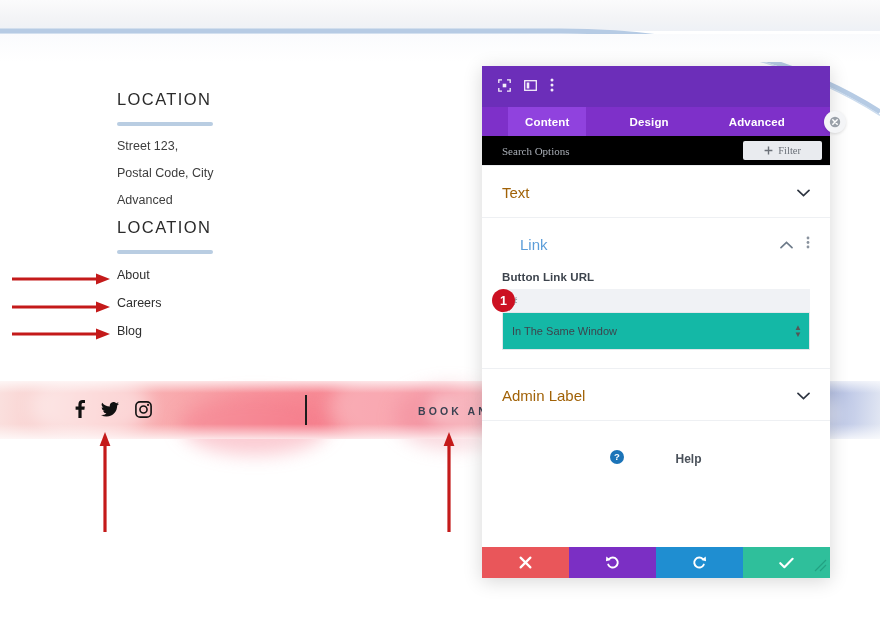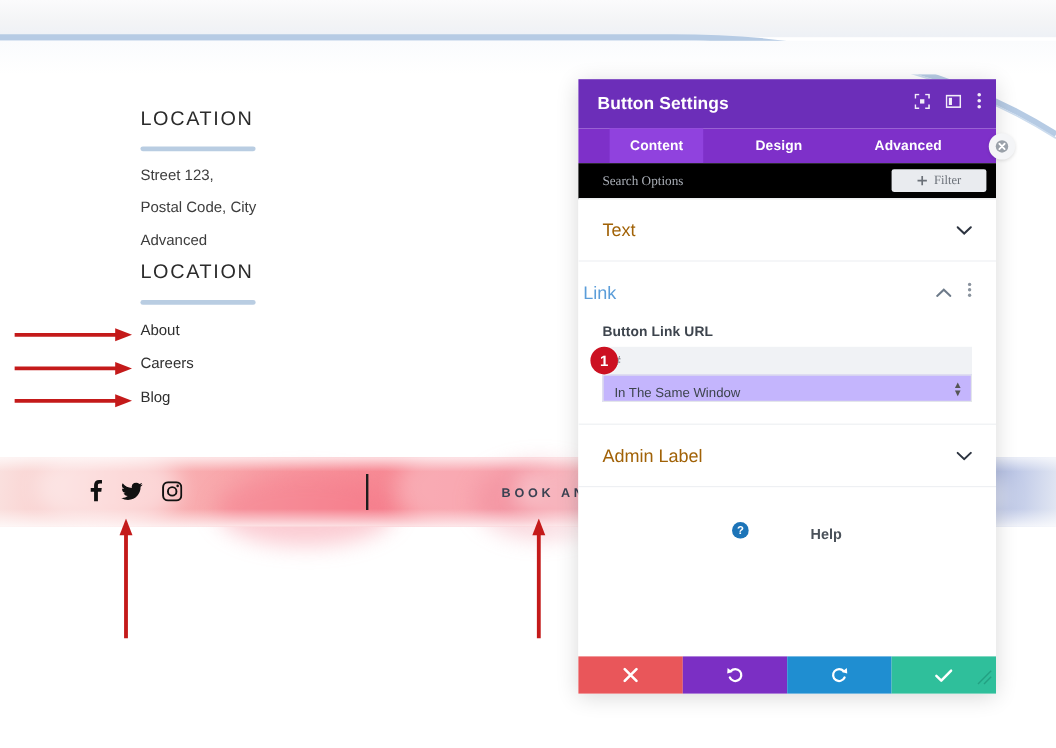--- a/index.html
+++ b/index.html
@@ -144,37 +144,37 @@
   .accordion {
     border-bottom:1px solid #eef0f3;
     padding:17px 20px 16px 20px;
     display:flex; align-items:center; cursor:pointer;
   }
   .acc-title { flex:1; font-size:15px; color:#a16207; font-weight:400; }
   .acc-title.open { color:#5b9dd9; }
 
   .section-open { border-bottom:1px solid #eef0f3; padding:0 0 18px 0; }
   .sec-head {
-    padding:17px 20px 4px 4px; display:flex; align-items:center;
+    padding:17px 20px 4px 38px; display:flex; align-items:center;
   }
   .field { padding:0 20px; }
   .field-label {
     font-size:11.5px; color:#3d444d; font-weight:700;
     margin:14px 0 6px 0; letter-spacing:.1px;
   }
   .text-input {
     width:100%; height:23px; background:#f0f2f5; border:0;
     outline:none; font-size:11px; color:#4c535c;
     padding:0 9px; font-family:inherit;
   }
   .select-wrap { position:relative; }
   .select-box {
-    width:100%; height:23px; background:#c4b5fd; border:1px solid #e3e6ea;
+    width:100%; height:38px; background:#14b8a6; border:1px solid #e3e6ea;
     font-size:11px; color:#3d444d; padding:0 9px;
-    display:flex; align-items:flex-end;
+    display:flex; align-items:center;
   }
   .select-arrows {
     position:absolute; right:8px; top:50%; transform:translateY(-50%);
     font-size:8px; line-height:7px; color:#555; text-align:center;
   }
 
   .help-row {
     display:flex; align-items:center; justify-content:center;
     gap:6px; margin-top:29px;
   }
@@ -291,21 +291,20 @@
     <polygon points="6,0 0.6,14 11.4,14" fill="#c41a1a"></polygon>
   </svg>
   <svg class="arrow-v" style="left:443px; top:432px; height:100px;" viewBox="0 0 12 100">
     <line x1="6" y1="100" x2="6" y2="12" stroke="#c41a1a" stroke-width="3.2"></line>
     <polygon points="6,0 0.6,14 11.4,14" fill="#c41a1a"></polygon>
   </svg>
 
   <div id="modal">
 
     <div class="modal-header">
-      <div class="modal-title">Button Settings</div>
       <div class="hdr-icons">
         <span class="hdr-ico">
           <svg width="13" height="13" viewBox="0 0 13 13">
             <path d="M0.8 4V0.8H4 M9 0.8H12.2V4 M12.2 9V12.2H9 M4 12.2H0.8V9" fill="none" stroke="#fff" stroke-width="1.3"></path>
             <rect x="4.7" y="4.7" width="3.6" height="3.6" fill="#fff"></rect>
           </svg>
         </span>
         <span class="hdr-ico">
           <svg width="13" height="13" viewBox="0 0 13 13">
             <rect x="0.7" y="1.7" width="11.6" height="9.6" fill="none" stroke="#fff" stroke-width="1.3"></rect>

